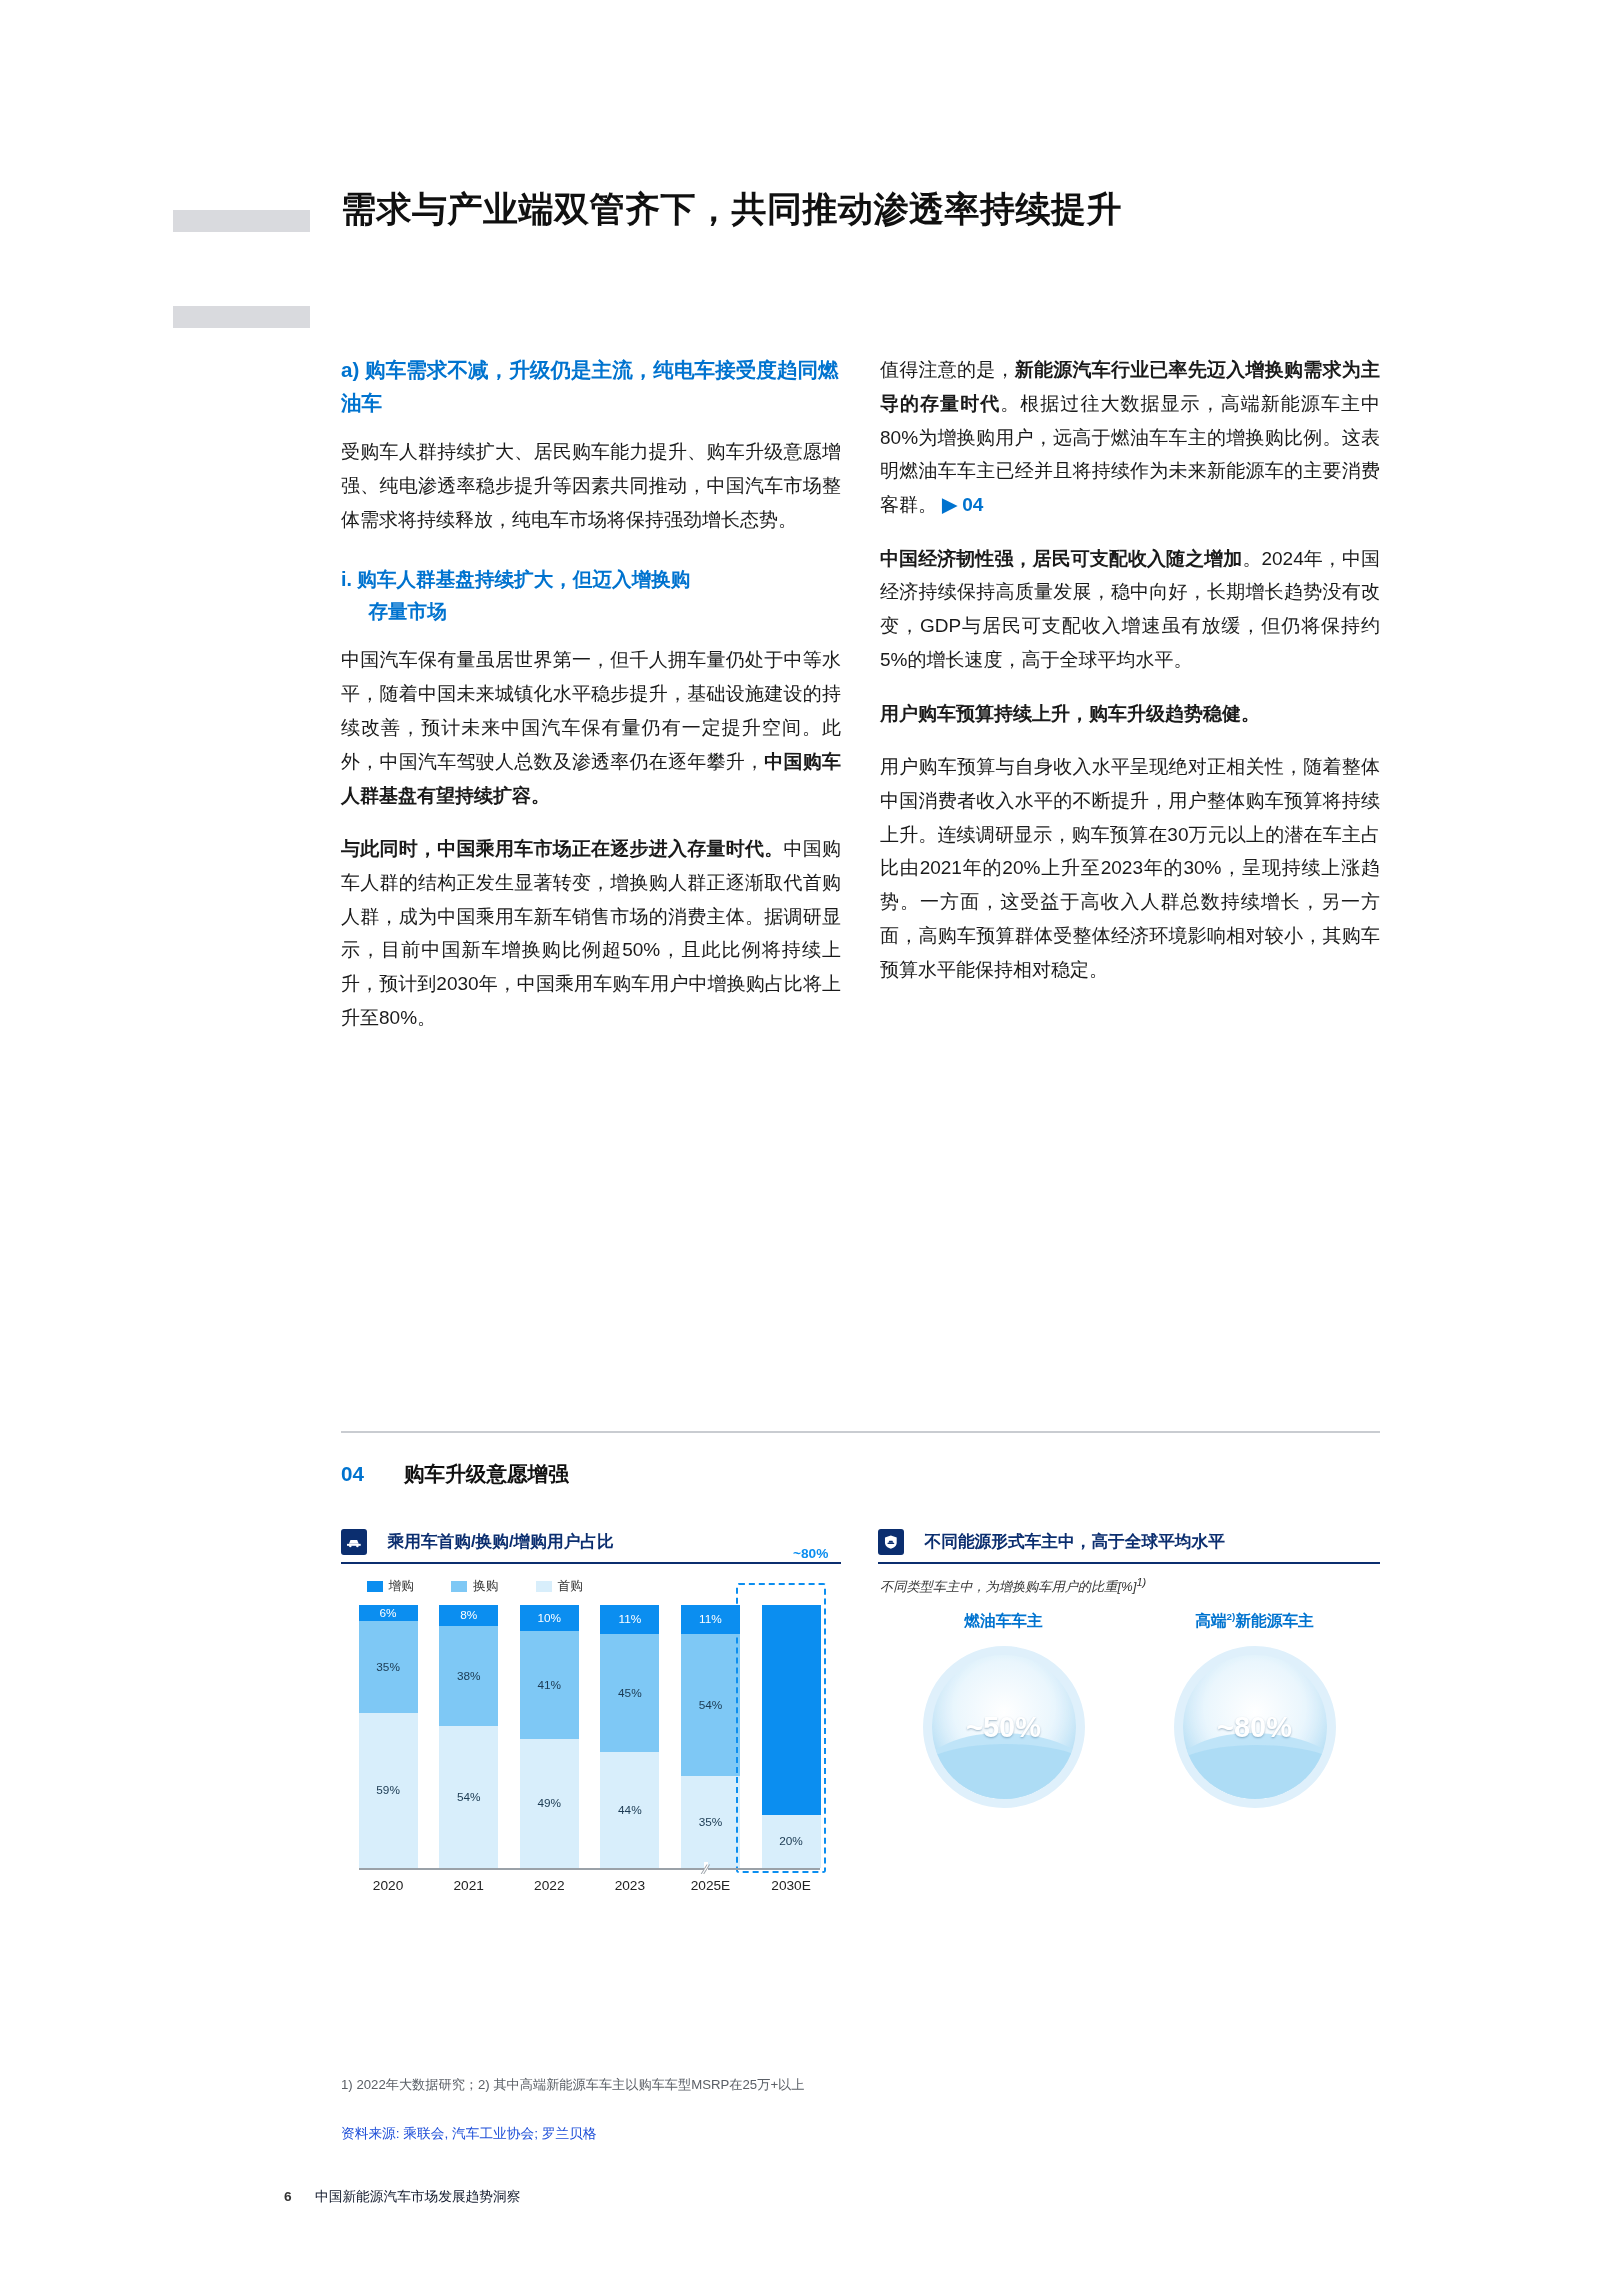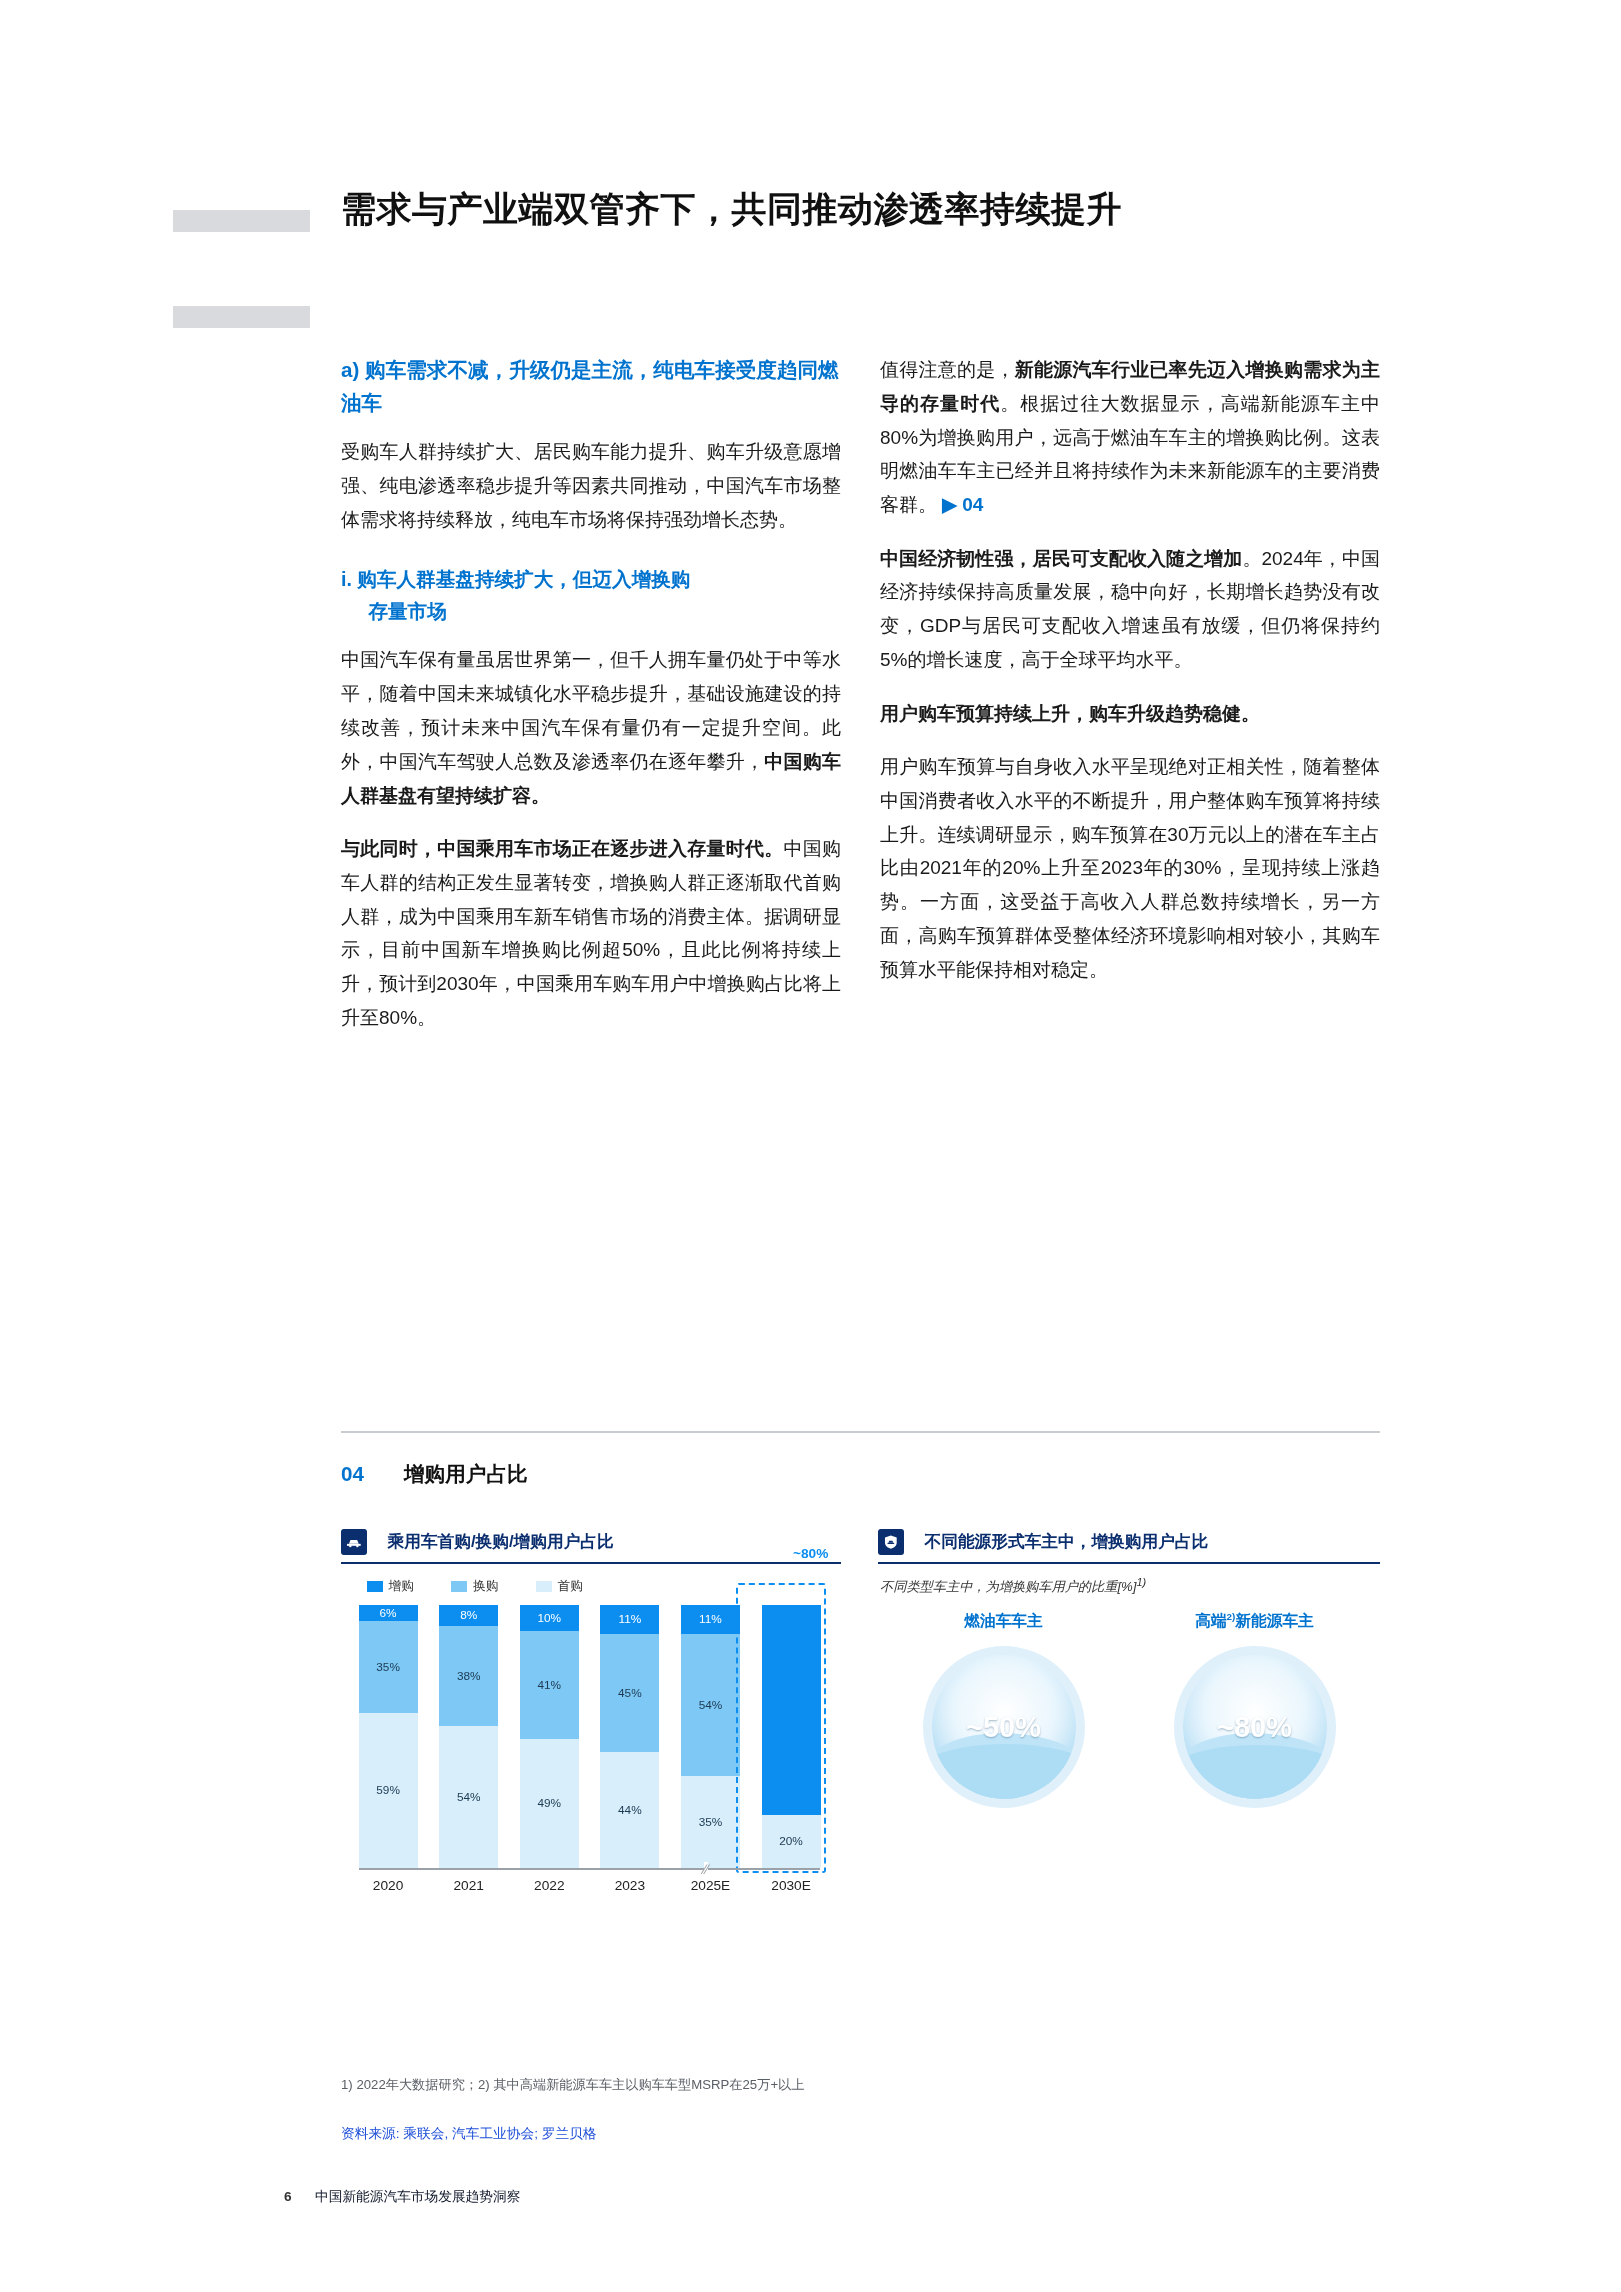--- a/index.html
+++ b/index.html
@@ -179,21 +179,21 @@
 
     <p class="body">
       <b>用户购车预算持续上升，购车升级趋势稳健。</b>
     </p>
 
     <p class="body">用户购车预算与自身收入水平呈现绝对正相关性，随着整体中国消费者收入水平的不断提升，用户整体购车预算将持续上升。连续调研显示，购车预算在30万元以上的潜在车主占比由2021年的20%上升至2023年的30%，呈现持续上涨趋势。一方面，这受益于高收入人群总数持续增长，另一方面，高购车预算群体受整体经济环境影响相对较小，其购车预算水平能保持相对稳定。</p>
   </div>
 
   <div class="exhibit-rule"></div>
   <div class="exhibit-head">
-    <span class="num">04</span><span class="title">增购用户占比</span>
+    <span class="num">04</span><span class="title">购车升级意愿增强</span>
   </div>
 
   <div class="chart-area">
 
     <div class="panel panel-left">
       <div class="panel-hdr">
         <span class="badge">
           <svg width="15.7" height="11.8" viewBox="0 0 16 12" aria-hidden="true">
             <path d="M1 8h14v2H1z" fill="#ffffff"></path>
             <path d="M3 8l1.6-4h6.8L13 8z" fill="#ffffff"></path>
@@ -308,21 +308,21 @@
 
     <div class="panel panel-right">
       <div class="panel-hdr">
         <span class="badge">
           <svg width="15.7" height="13.7" viewBox="0 0 16 14" aria-hidden="true">
             <path d="M8 0.6l6 2v5c0 3.4-2.6 5.4-6 6.4-3.4-1-6-3-6-6.4v-5z" fill="#ffffff"></path>
             <path d="M4.6 8h6.8v1.2H4.6z" fill="#0b2e6f"></path>
             <path d="M5.4 8l1-2.2h3.2L10.6 8z" fill="#0b2e6f"></path>
           </svg>
         </span>
-        <span class="ptitle">不同能源形式车主中，增换购用户占比</span>
+        <span class="ptitle">不同能源形式车主中，高于全球平均水平</span>
       </div>
 
       <div class="sub-italic">
         <span>不同类型车主中，为增换购车用户的比重[%]</span><sup>1)</sup>
       </div>
 
       <div class="donuts">
         <div class="donut-wrap">
           <div class="donut-cap">燃油车车主</div>
           <div class="donut">

